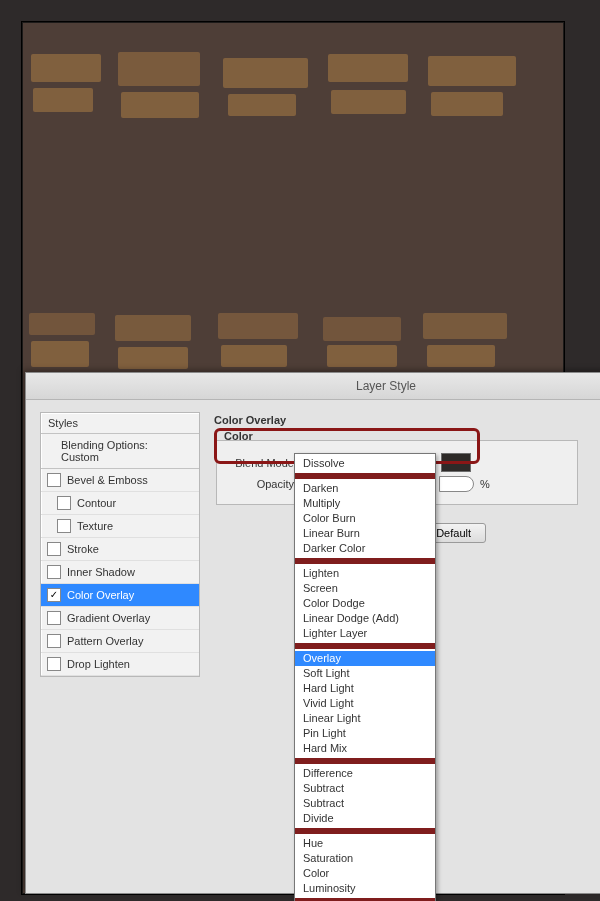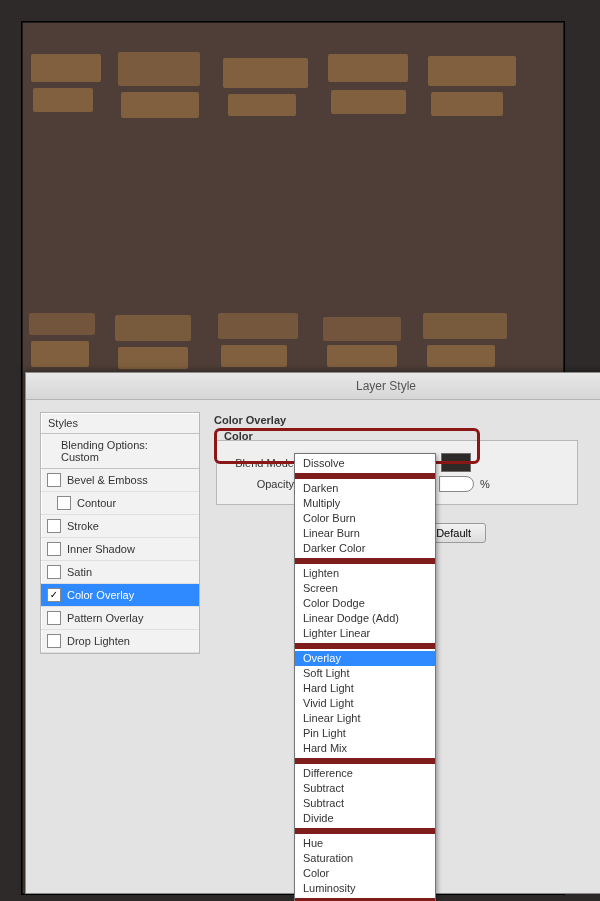--- a/index.html
+++ b/index.html
@@ -79,35 +79,39 @@
         <div class="styles-sub">Blending Options: Custom</div>
         <div id="styles-list">
             <div class="style-row">
               <span class="chk"></span>
               <span>Bevel &amp; Emboss</span>
             </div>
             <div class="style-row indent">
               <span class="chk"></span>
               <span>Contour</span>
             </div>
+            <div class="style-row indent">
+              <span class="chk"></span>
+              <span>Texture</span>
+            </div>
             <div class="style-row">
               <span class="chk"></span>
               <span>Stroke</span>
             </div>
             <div class="style-row">
               <span class="chk"></span>
               <span>Inner Shadow</span>
             </div>
-            <div class="style-row">
-              <span class="chk"></span>
-              <span>Satin</span>
-            </div>
             <div class="style-row selected">
               <span class="chk">✓</span>
               <span>Color Overlay</span>
+            </div>
+            <div class="style-row">
+              <span class="chk"></span>
+              <span>Gradient Overlay</span>
             </div>
             <div class="style-row">
               <span class="chk"></span>
               <span>Pattern Overlay</span>
             </div>
             <div class="style-row">
               <span class="chk"></span>
               <span>Drop Lighten</span>
             </div>
           </div>
@@ -149,21 +153,21 @@
               <div class="dd-item">Multiply</div>
               <div class="dd-item">Color Burn</div>
               <div class="dd-item">Linear Burn</div>
               <div class="dd-item">Darker Color</div>
             </div>
             <div class="dd-group">
               <div class="dd-item">Lighten</div>
               <div class="dd-item">Screen</div>
               <div class="dd-item">Color Dodge</div>
               <div class="dd-item">Linear Dodge (Add)</div>
-              <div class="dd-item">Lighter Linear</div>
+              <div class="dd-item">Lighter Layer</div>
             </div>
             <div class="dd-group">
               <div class="dd-item selected">Overlay</div>
               <div class="dd-item">Soft Light</div>
               <div class="dd-item">Hard Light</div>
               <div class="dd-item">Vivid Light</div>
               <div class="dd-item">Linear Light</div>
               <div class="dd-item">Pin Light</div>
               <div class="dd-item">Hard Mix</div>
             </div>

